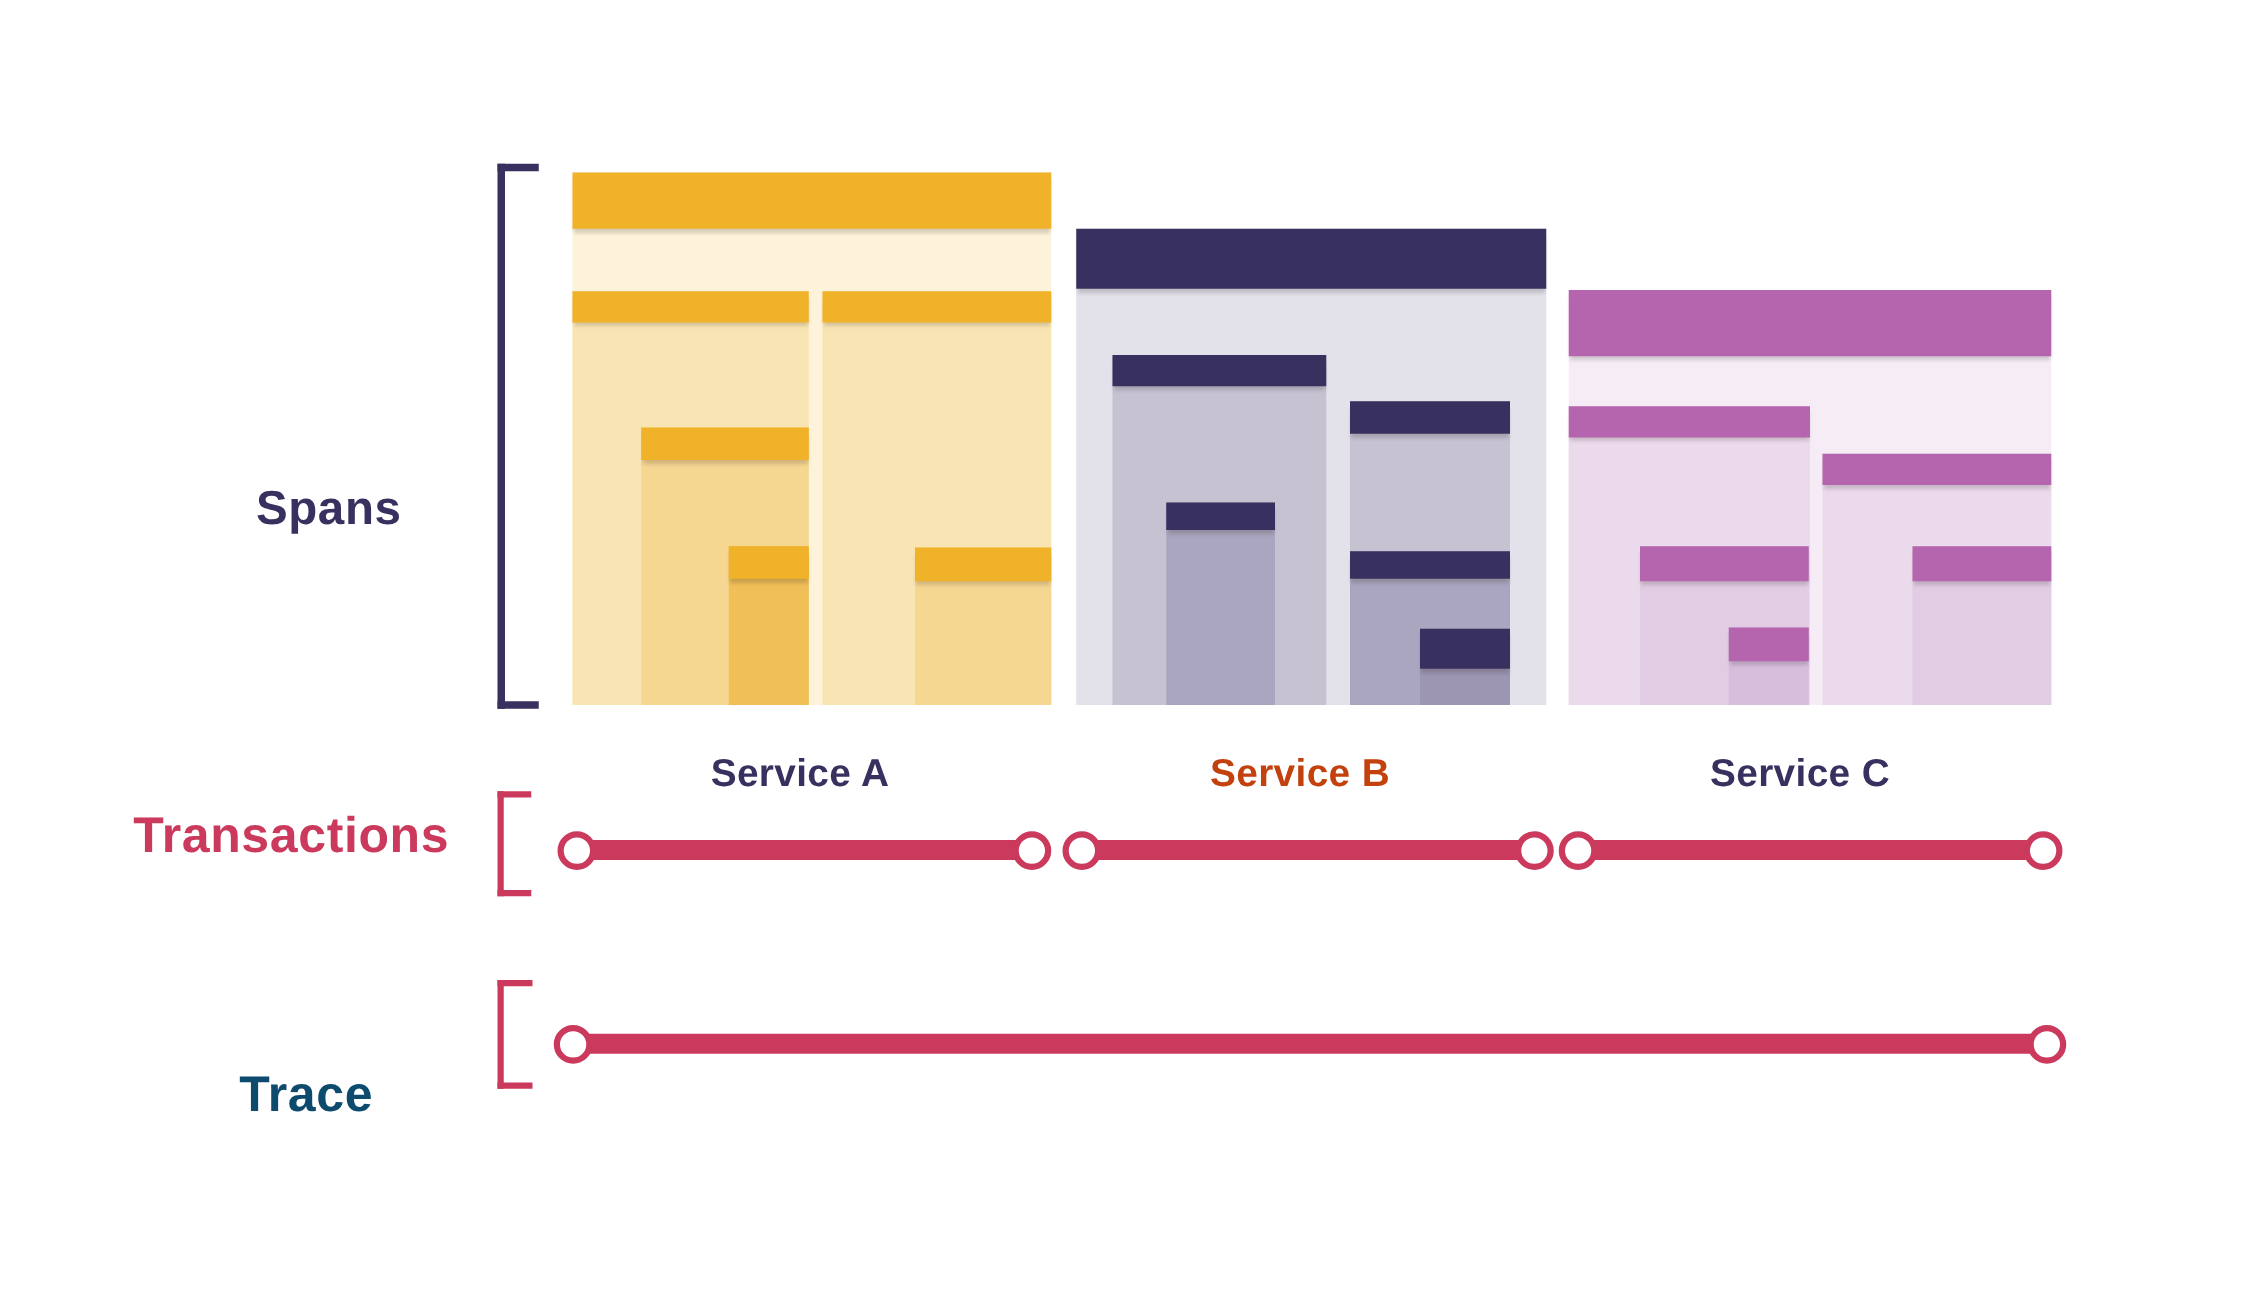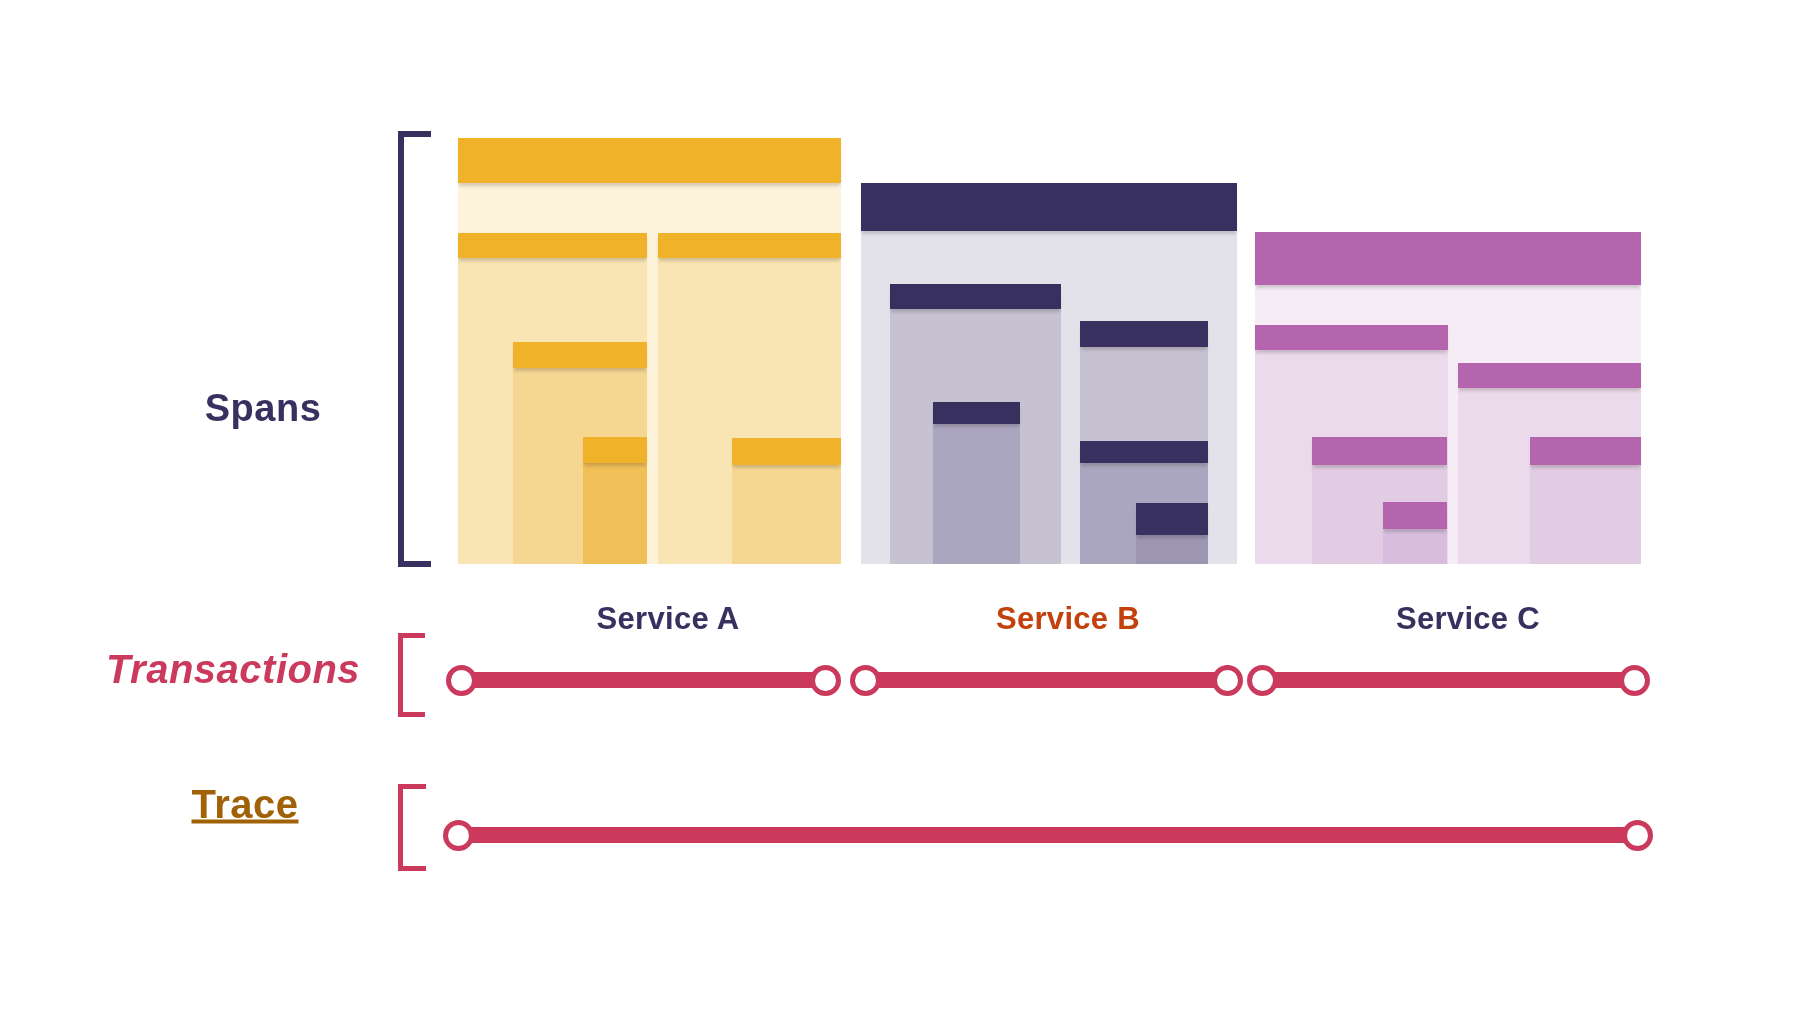--- a/index.html
+++ b/index.html
@@ -12,30 +12,29 @@
     font-family: "Liberation Sans", sans-serif;
   }
   .big-label {
     position: absolute;
     transform: translate(-50%, -50%);
     font-weight: bold;
     white-space: nowrap;
     letter-spacing: 0.5px;
   }
   .label-spans        { font-size: 38px; }
-  .label-transactions { font-size: 40px; font-style: italic; }
+  .label-transactions { font-size: 40px; }
   .label-trace        { font-size: 40px; }
   .service-label {
     position: absolute;
     transform: translate(-50%, -50%);
     font-weight: bold;
     font-size: 31px;
     white-space: nowrap;
     letter-spacing: 0.3px;
-    margin-left: 28px;
   }
   .span-body { position: absolute; }
   .span-bar  { position: absolute; box-shadow: 0 4px 3px -1px rgba(40,20,20,0.18); }
   .bracket {
     position: absolute;
     box-sizing: border-box;
     border-style: solid none solid solid;
   }
   .tline   { position: absolute; border-radius: 2px; }
   .tcircle {
@@ -101,14 +100,14 @@
       <div class="tcircle" style="left: 1211.5px; top: 664.5px; width: 31px; height: 31px; border-width: 5px; border-color: rgb(203, 58, 92);"></div>
       <div class="tline" style="left: 1262px; top: 672px; width: 372px; height: 16px; background: rgb(203, 58, 92);"></div>
       <div class="tcircle" style="left: 1246.5px; top: 664.5px; width: 31px; height: 31px; border-width: 5px; border-color: rgb(203, 58, 92);"></div>
       <div class="tcircle" style="left: 1618.5px; top: 664.5px; width: 31px; height: 31px; border-width: 5px; border-color: rgb(203, 58, 92);"></div>
       <div class="tline" style="left: 458px; top: 827px; width: 1179px; height: 16px; background: rgb(203, 58, 92);"></div>
       <div class="tcircle" style="left: 442.5px; top: 819.5px; width: 31px; height: 31px; border-width: 5px; border-color: rgb(203, 58, 92);"></div>
       <div class="tcircle" style="left: 1621.5px; top: 819.5px; width: 31px; height: 31px; border-width: 5px; border-color: rgb(203, 58, 92);"></div>
     </div>
   <div class="big-label label-spans" style="left: 263px; top: 384px; color: rgb(56, 48, 94); margin-top: 24px;">Spans</div>
   <div class="big-label label-transactions" style="left: 233px; top: 669px; color: rgb(203, 58, 92);">Transactions</div>
-  <div class="big-label label-trace" style="left: 245px; top: 804px; color: #a16207; text-decoration: underline;">Trace</div>
+  <div class="big-label label-trace" style="left: 245px; top: 876px; color: #0c4a6e;">Trace</div>
 </div>
 
 </body></html>

